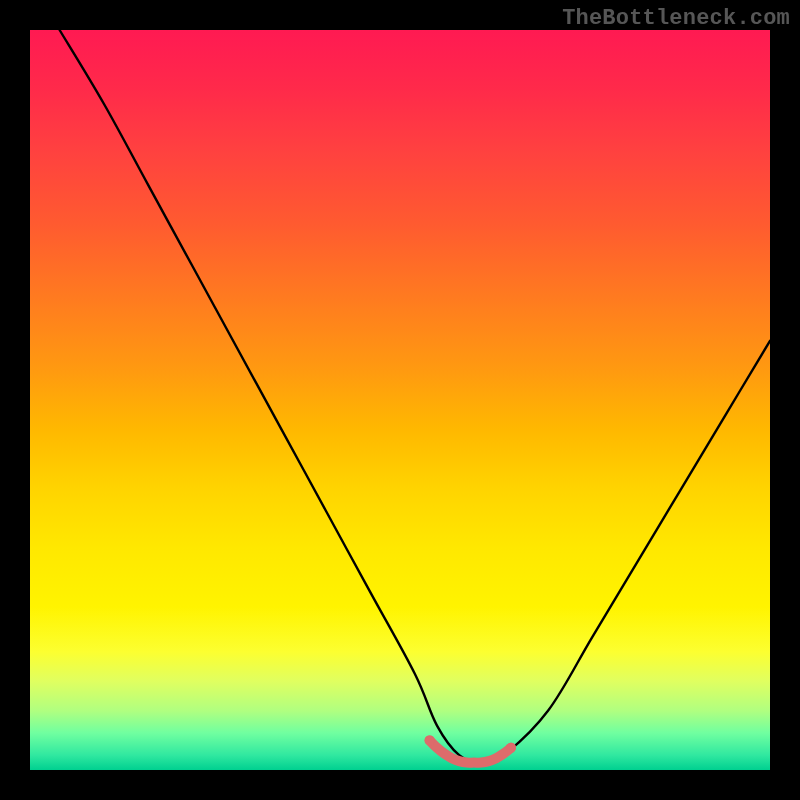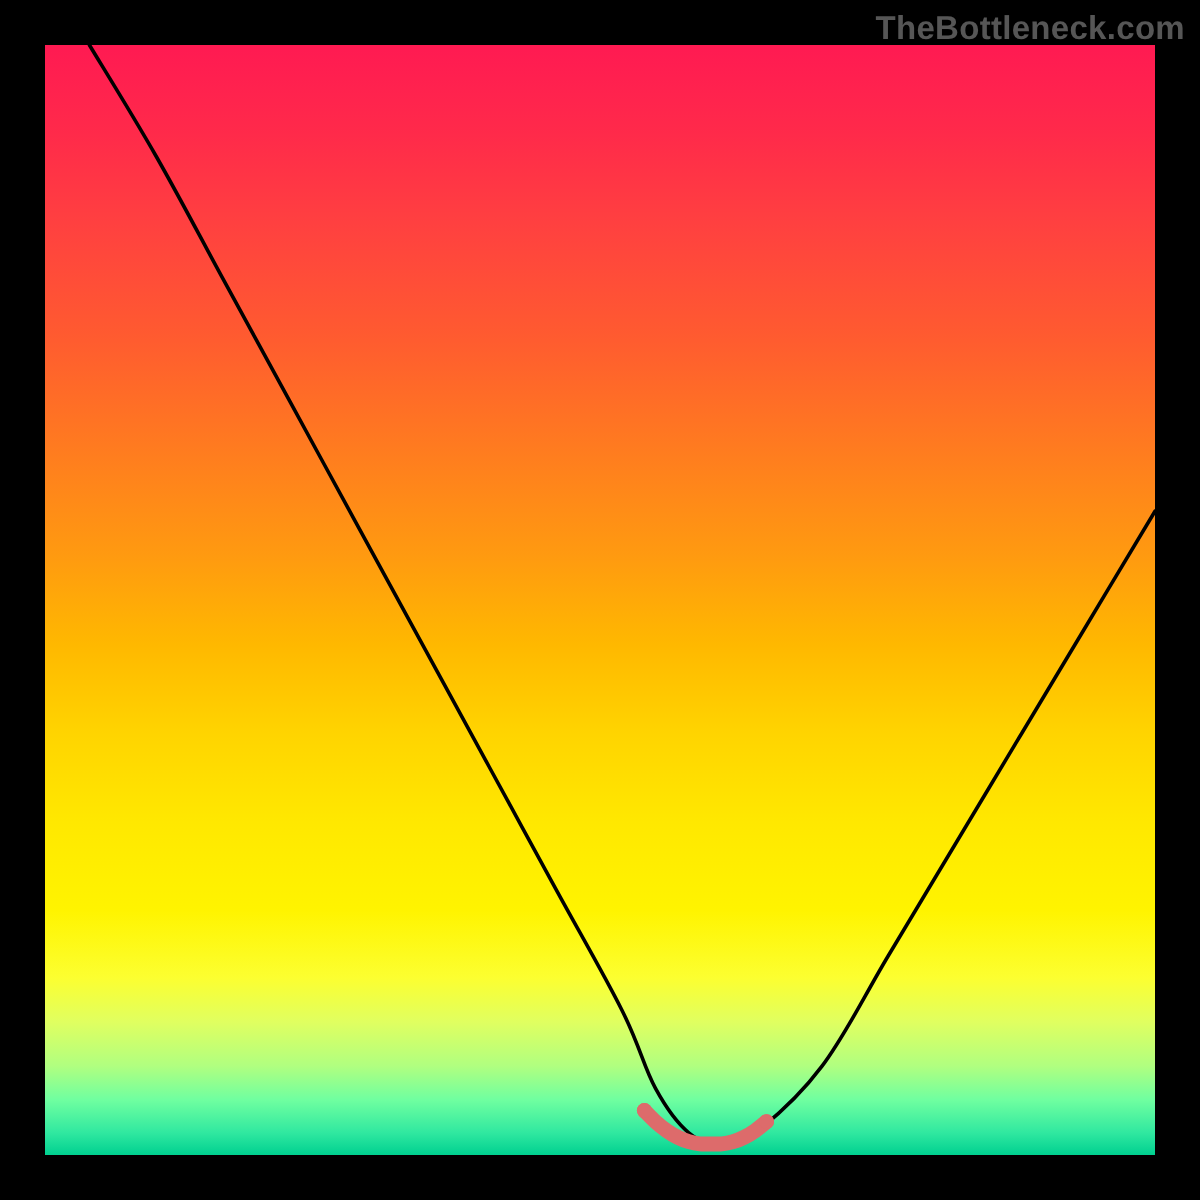--- a/index.html
+++ b/index.html
@@ -32,21 +32,21 @@
       #b0ff80 92%,
       #70ffa0 95%,
       #30e8a0 98%,
       #00d090 100%
     );
   }
   .watermark {
     position: absolute;
     top: 6px;
     right: 10px;
-    font-family: Liberation Sans, sans-serif;
+    font-family: Liberation Mono, monospace;
     font-size: 22px;
     font-weight: bold;
     color: #565656;
     letter-spacing: 0.2px;
   }
   svg.curve {
     position: absolute;
     left: 0; top: 0;
     width: 740px; height: 740px;
     overflow: visible;

